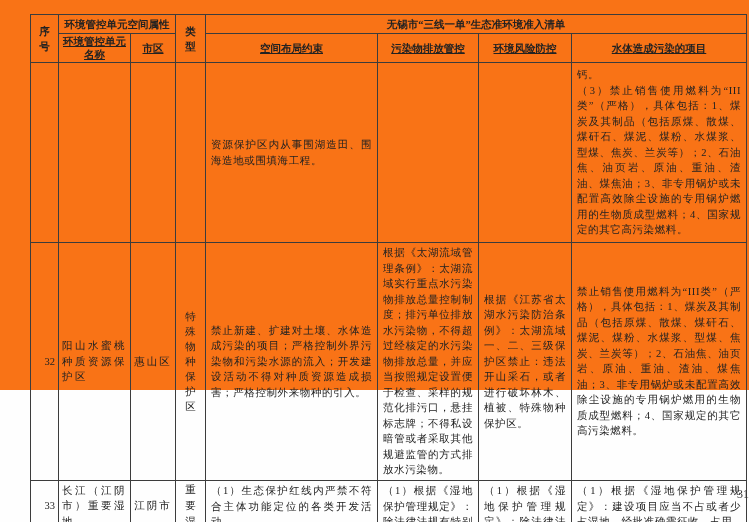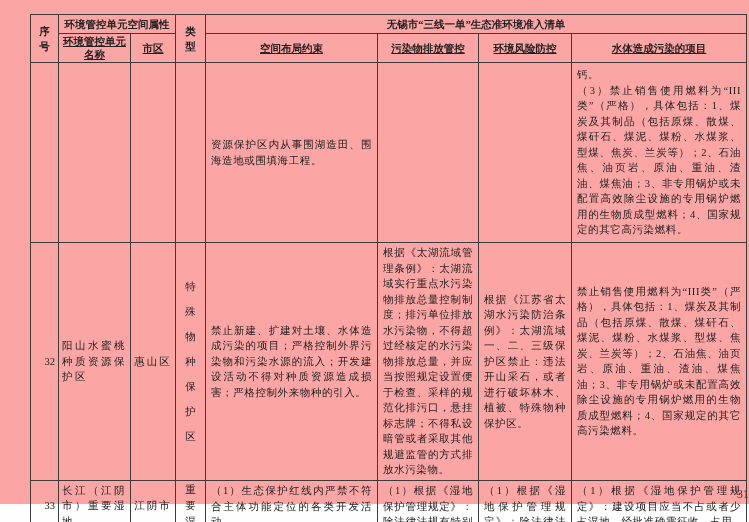--- a/index.html
+++ b/index.html
@@ -4,21 +4,21 @@
 <style>
   * { box-sizing: border-box; }
   html, body { margin: 0; padding: 0; }
   body {
     width: 749px; height: 522px;
     background: #fefefe;
     font-family: "Liberation Serif", "DejaVu Serif", serif;
     color: #222;
     overflow: hidden;
   }
-  .page { position: relative; width: 749px; height: 504px; background: #fca5a5; }
+  .page { position: relative; width: 749px; height: 390px; background: #f97316; }
 
   table.doc {
     position: absolute; left: 30px; top: 14px;
     width: 716px;
     border-collapse: collapse;
     table-layout: fixed;
   }
   .doc th, .doc td {
     border: 1px solid #3c3c3c;
     padding: 1px 3px;
@@ -52,21 +52,21 @@
   .v-top { vertical-align: top; }
   .clip { max-height: 48px; overflow: hidden; }
 
   .vtext {
     width: 1.1em;
     margin: 0 auto;
     word-break: break-all;
     line-height: 15px;
     text-align: center;
   }
-  .vtext-type { line-height: 25px; font-weight: normal; }
+  .vtext-type { line-height: 15px; font-weight: normal; }
   .vtext-type33 { line-height: 16px; }
   .name-cell { letter-spacing: 2.5px; text-align: justify; padding: 2px 6px; line-height: 19px; margin-left: 40px; }
   .name-cell33 { line-height: 16px; }
   .district-cell { text-align: center; letter-spacing: 2px; margin-left: 20px; }
   .index-cell { text-align: right; font-size: 11px; }
 
   .pagenum {
     position: absolute;
     left: 0; top: 487px; width: 749px;
     text-align: right;

